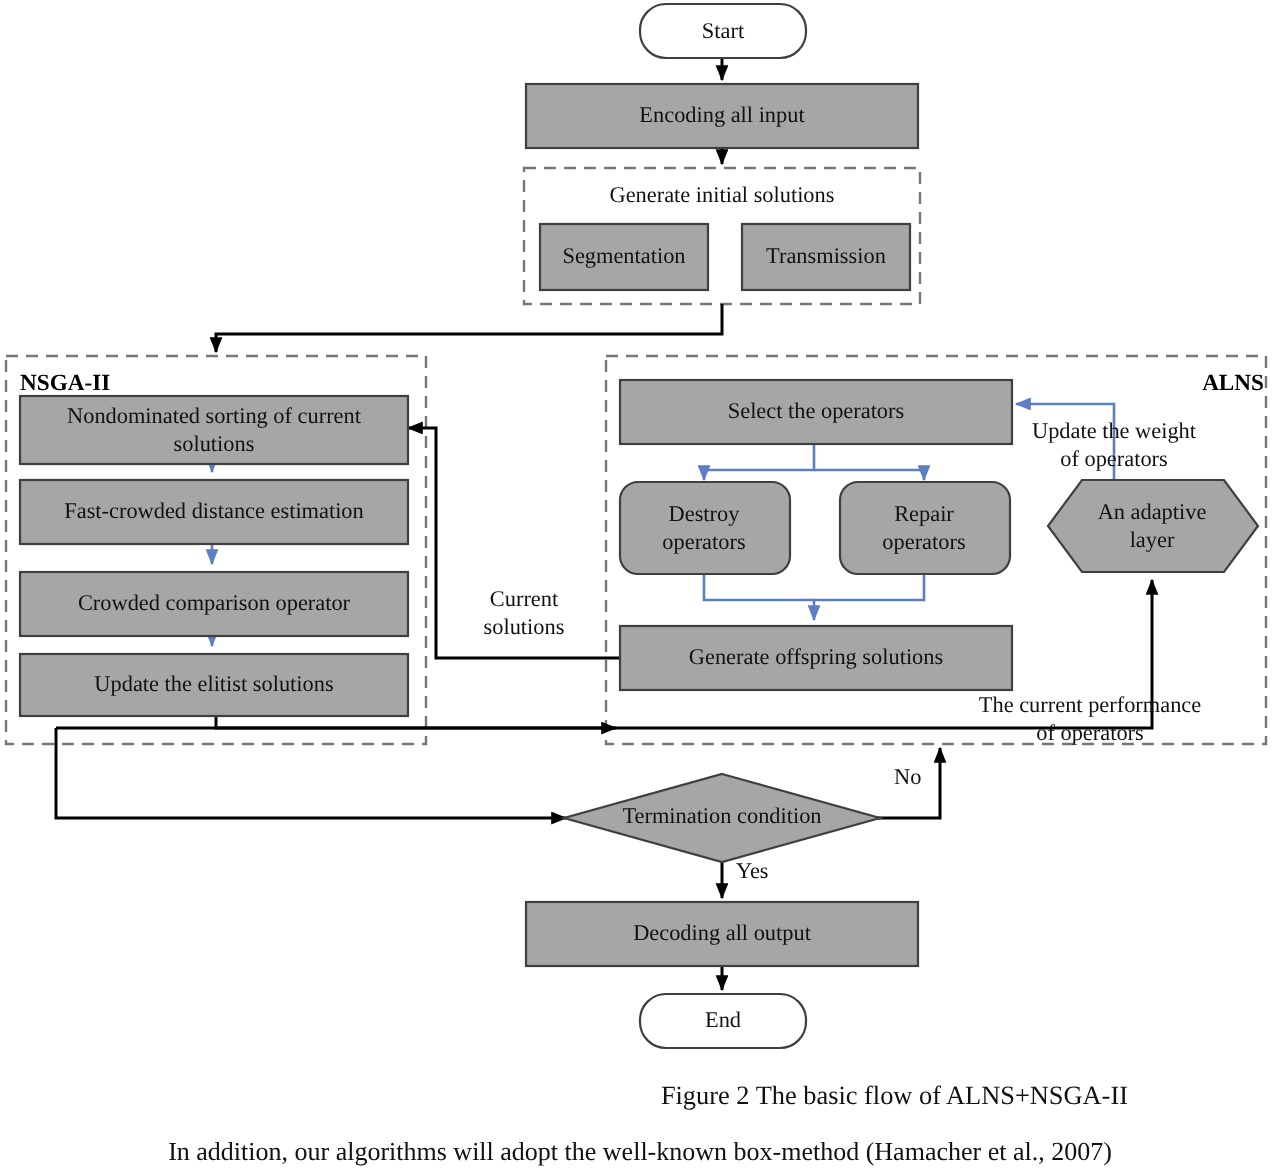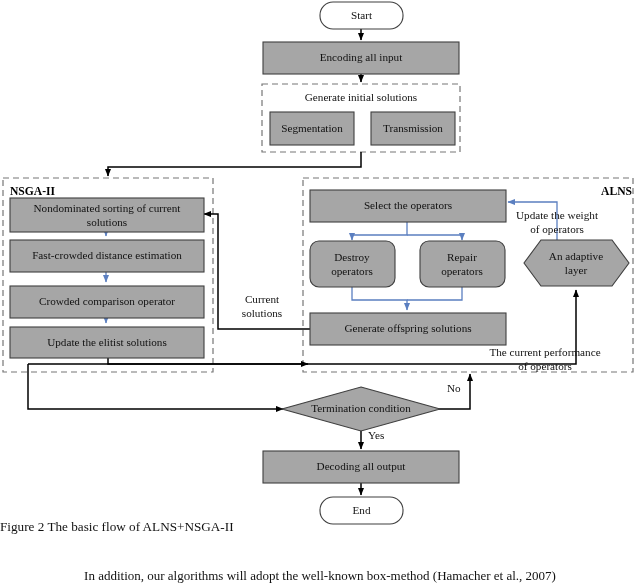--- a/index.html
+++ b/index.html
@@ -60,23 +60,23 @@
     font-family: "Liberation Serif", "DejaVu Serif", serif;
     font-size: 11.2px;
     fill: #111111;
     text-anchor: start;
   }
   .ln-black { stroke: #000000; stroke-width: 1.5; fill: none; }
   .ln-blue  { stroke: #5b7fc0; stroke-width: 1.3; fill: none; }
   .caption {
     position: absolute;
     left: 0;
-    top: 519px;
+    top: 540px;
     width: 564px;
-    text-align: left;
+    text-align: right;
     font-family: "Liberation Serif", "DejaVu Serif", serif;
     font-size: 13.2px;
     color: #111111;
   }
   .bodytext {
     position: absolute;
     left: 0;
     top: 568px;
     width: 640px;
     text-align: center;

